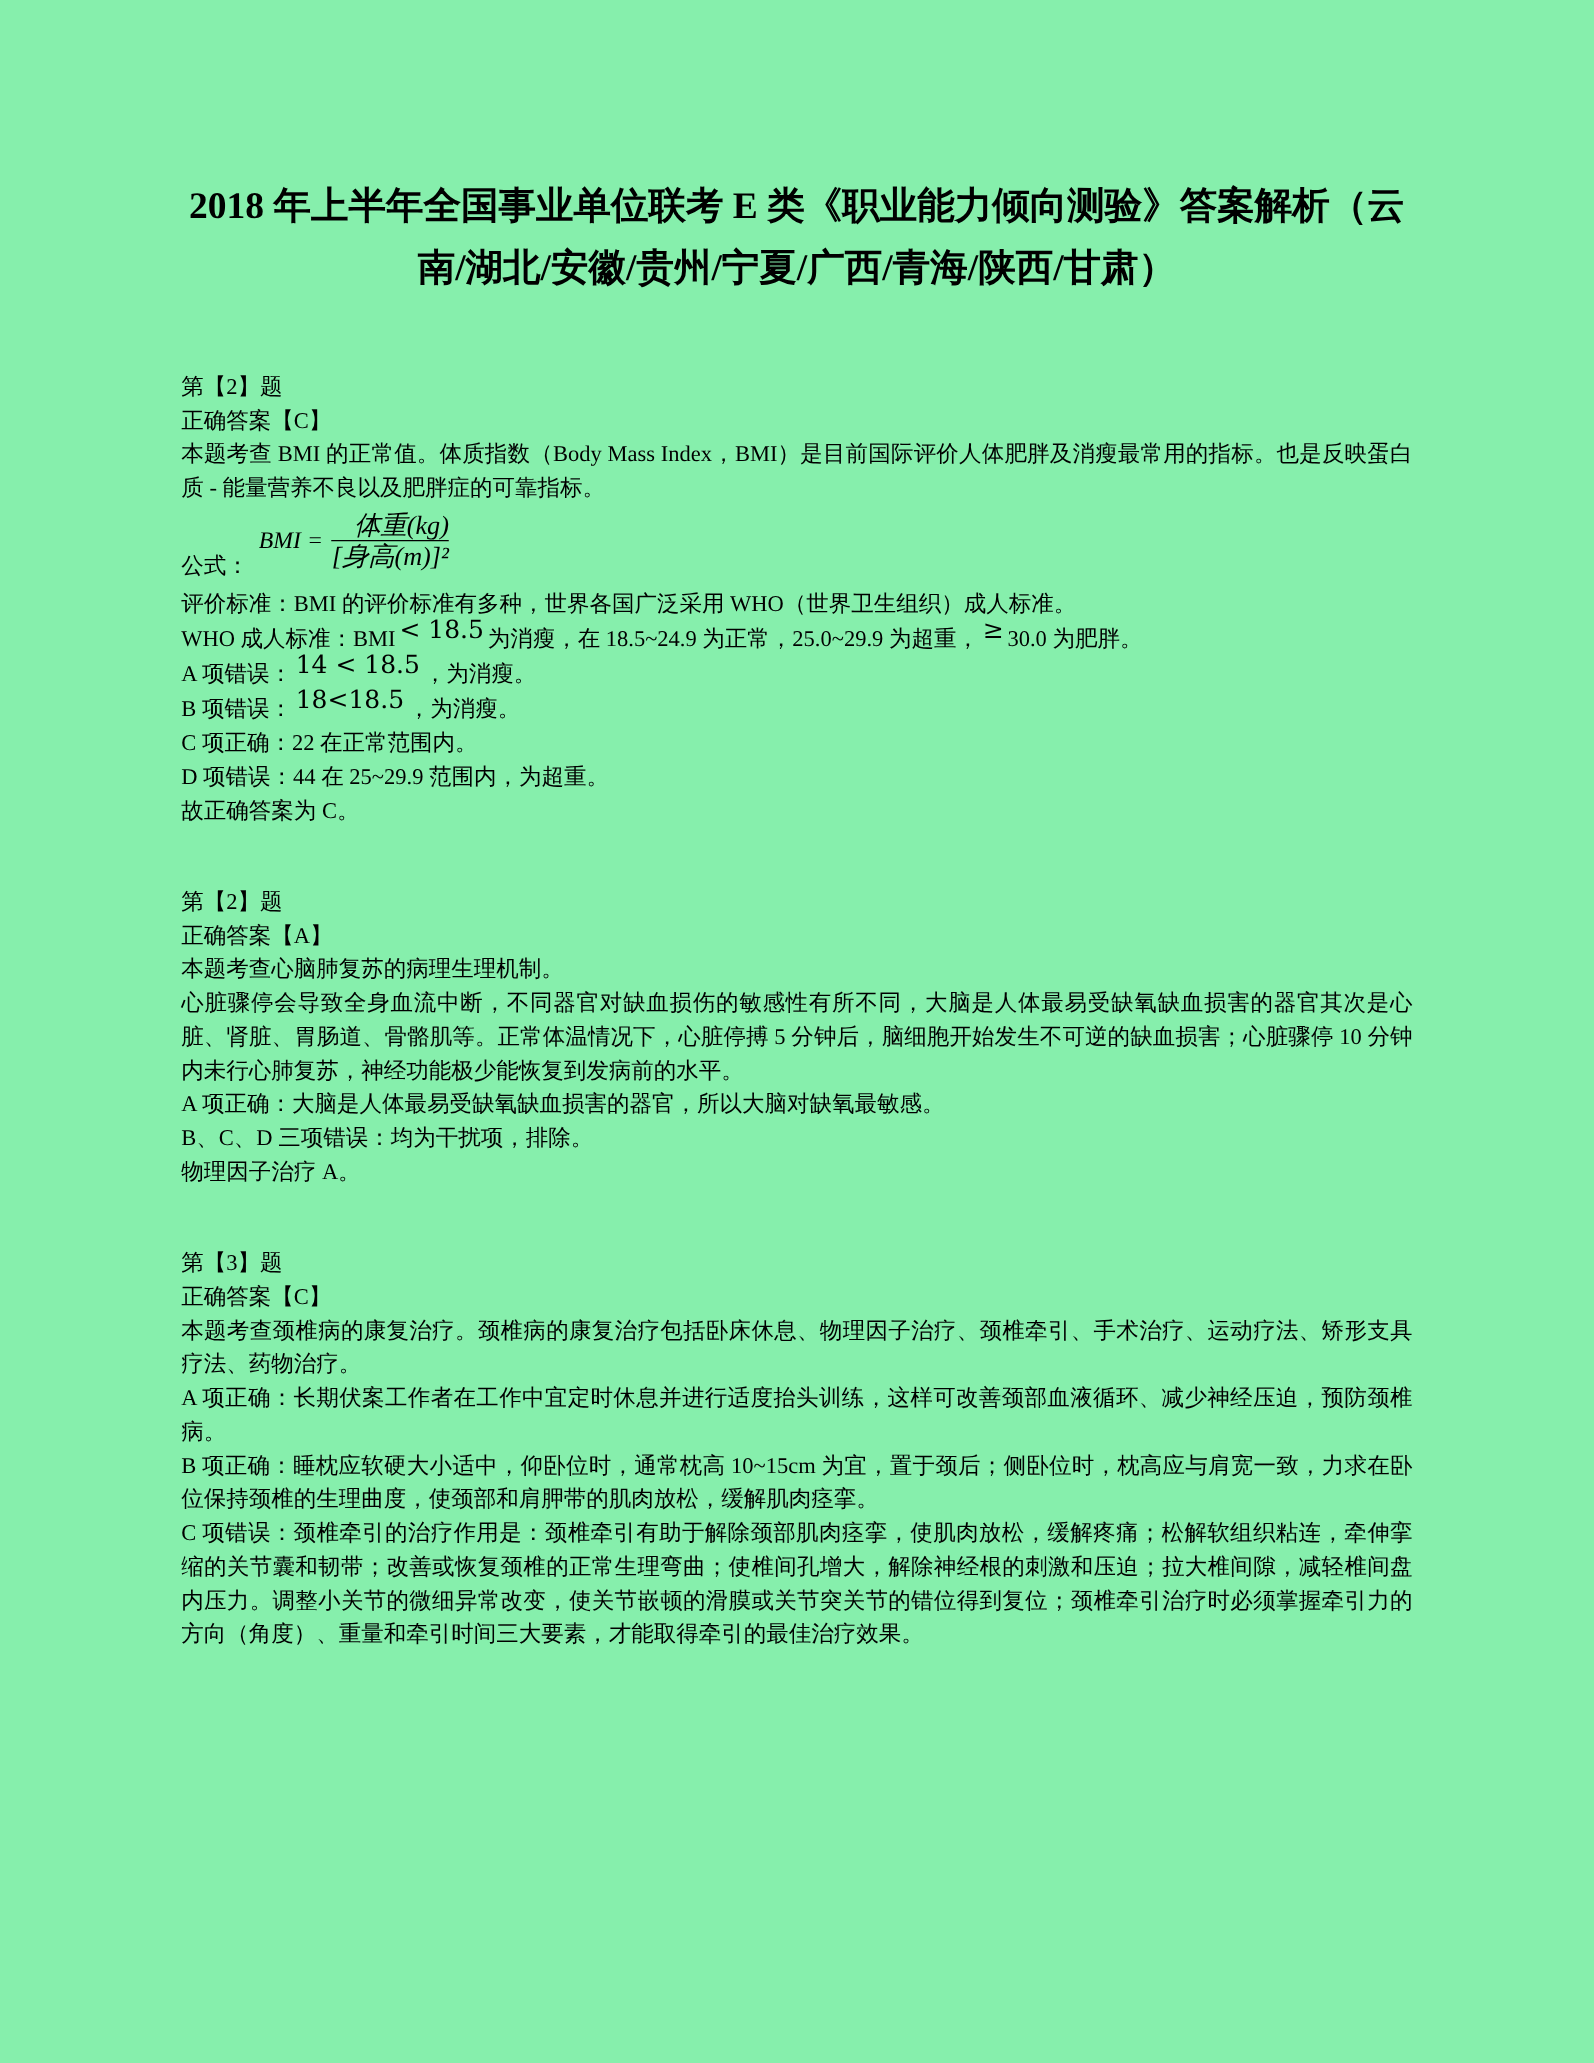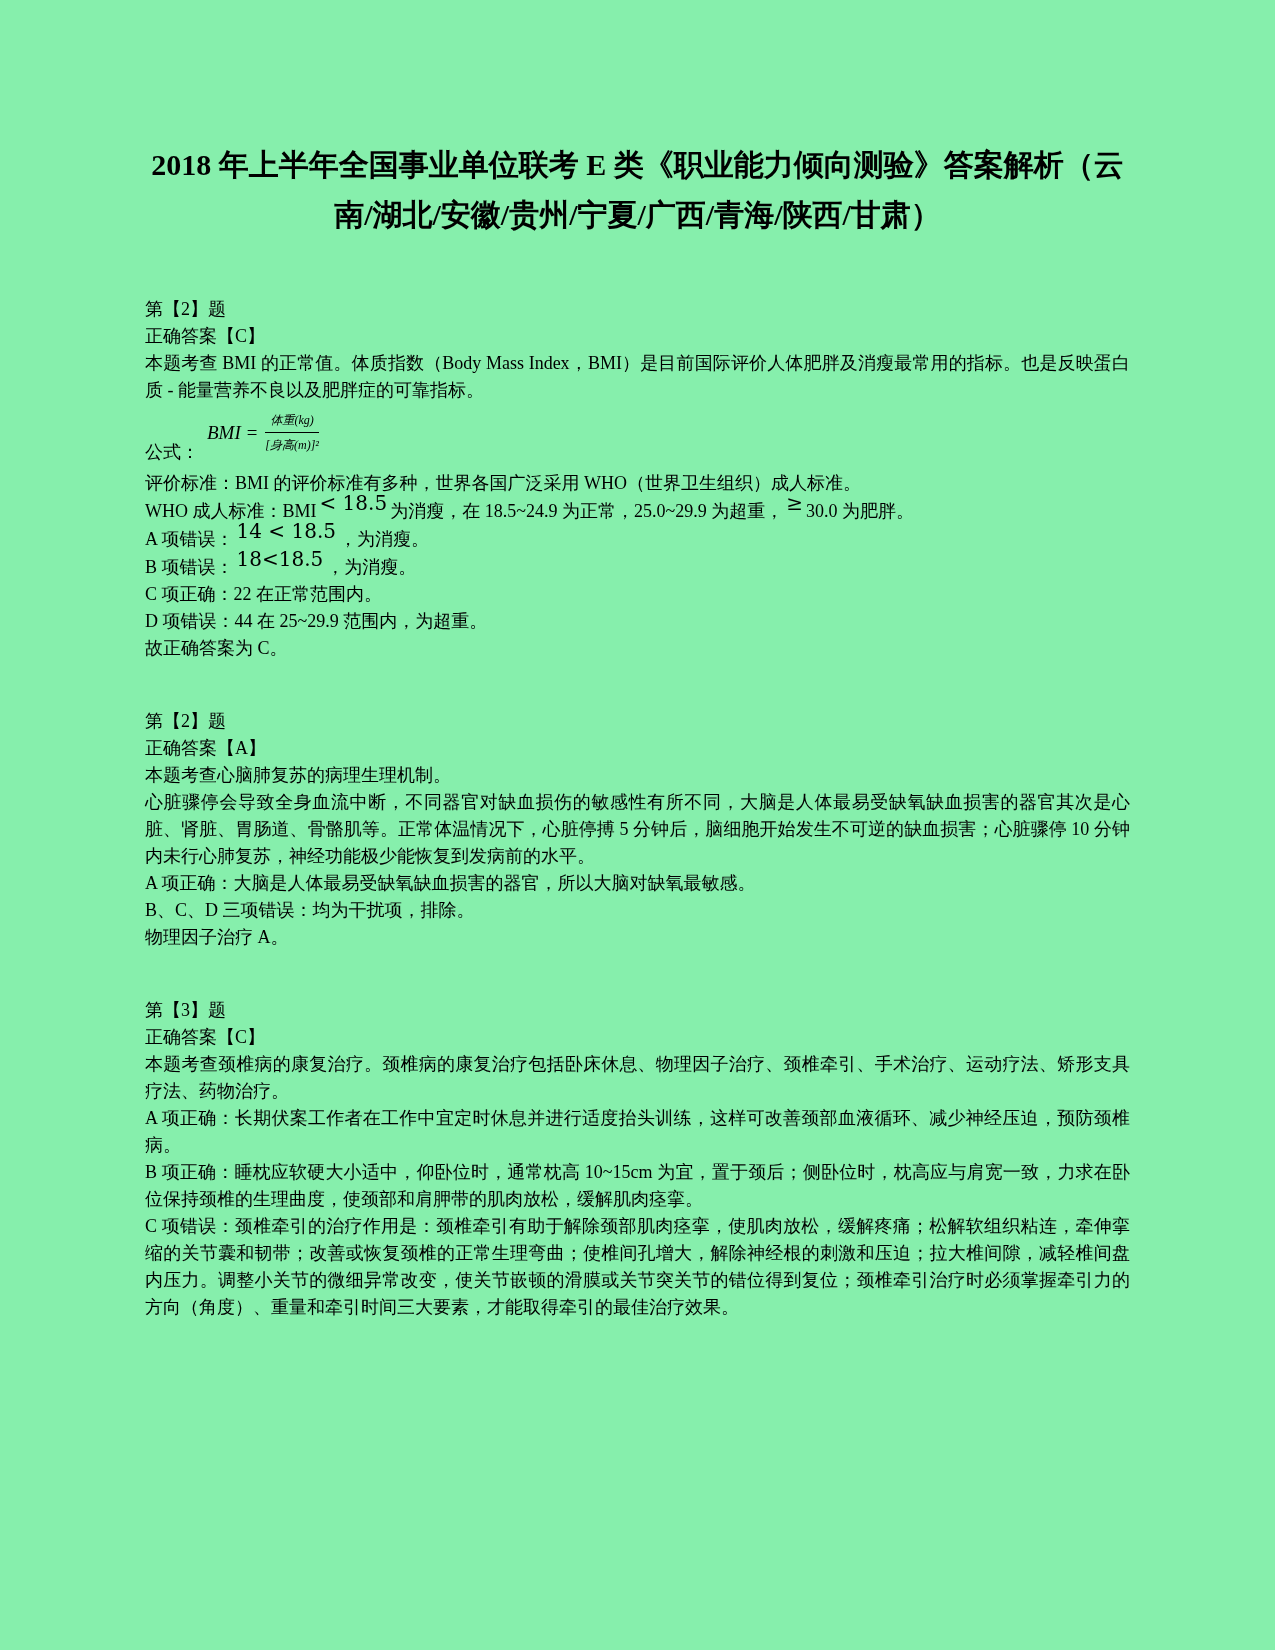--- a/index.html
+++ b/index.html
@@ -65,22 +65,23 @@
     font-family: "Liberation Serif", "DejaVu Serif", serif;
   }
   .formula-lhs {
     font-size: 19px;
     margin-right: 7px;
   }
   .frac {
     display: inline-flex;
     flex-direction: column;
     text-align: center;
-    font-size: 12px;
+    font-size: 21px;
     line-height: 24px;
+    align-items: flex-end;
   }
   .frac .den {
     border-top: 1.5px solid #000;
   }
 </style>
 </head>
 <body>
 
 <div class="page">
   <h1 class="doc-title">2018 年上半年全国事业单位联考 E 类《职业能力倾向测验》答案解析（云南/湖北/安徽/贵州/宁夏/广西/青海/陕西/甘肃）</h1>

